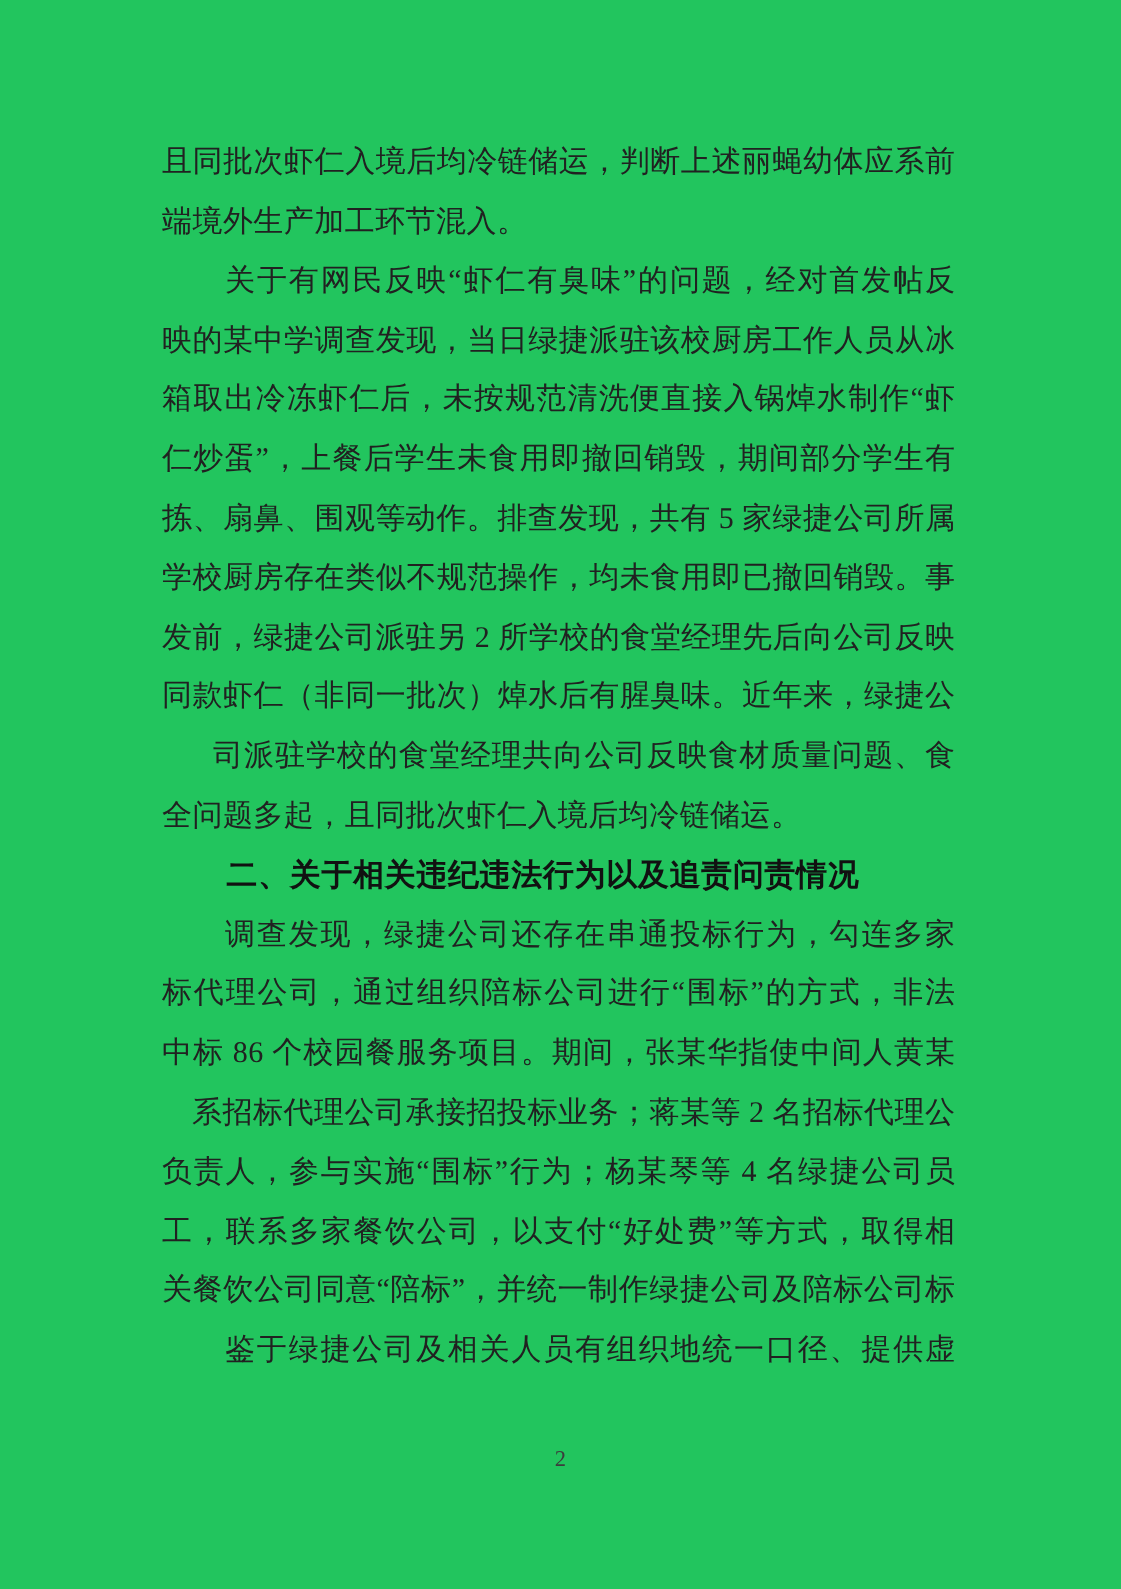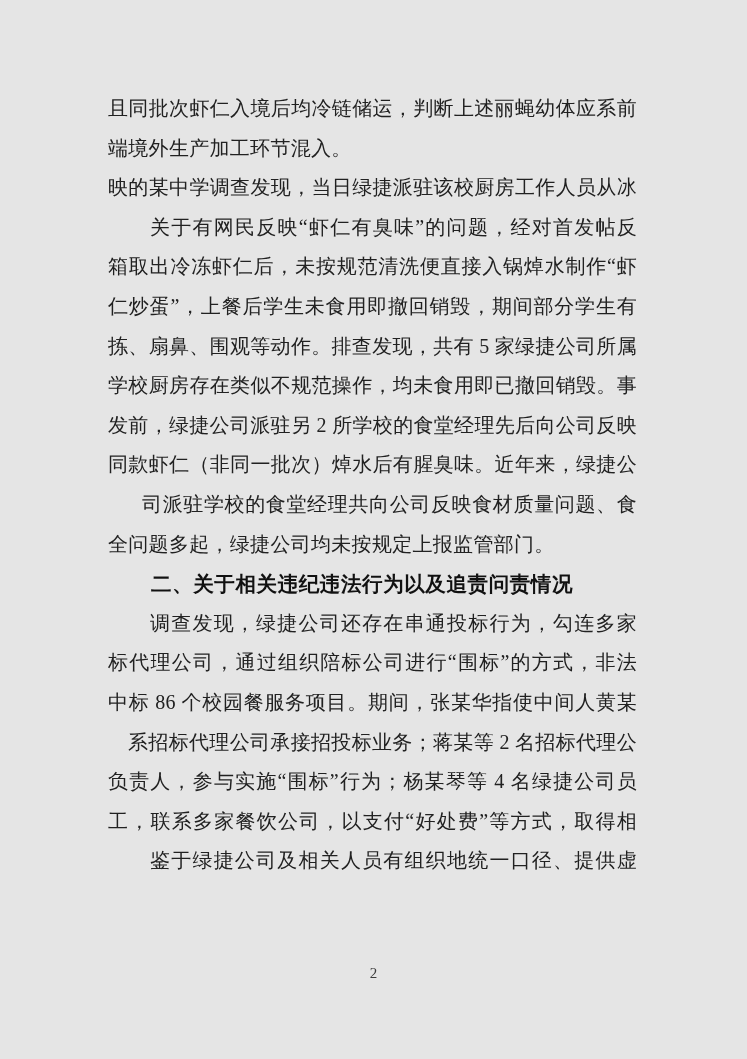--- a/index.html
+++ b/index.html
@@ -57,37 +57,38 @@
     text-align: center;
     font-size: 15px;
     line-height: 22px;
     color: #3c3c3c;
     font-family: "Liberation Serif", "DejaVu Serif", serif;
   }
 </style>
 </head>
 <body>
 
-<div class="page" style="background: #e5e5e5;">
+<div class="page" style="background: #22c55e;">
   <div class="text-block">
       <div class="line full" style="color: rgb(33, 33, 33);">且同批次虾仁入境后均冷链储运，判断上述丽蝇幼体应系前</div>
       <div class="line end" style="color: rgb(33, 33, 33);">端境外生产加工环节混入。</div>
+      <div class="line full indent" style="color: rgb(33, 33, 33);">关于有网民反映“虾仁有臭味”的问题，经对首发帖反</div>
       <div class="line full" style="color: rgb(33, 33, 33);">映的某中学调查发现，当日绿捷派驻该校厨房工作人员从冰</div>
-      <div class="line full indent" style="color: rgb(33, 33, 33);">关于有网民反映“虾仁有臭味”的问题，经对首发帖反</div>
       <div class="line full" style="color: rgb(33, 33, 33);">箱取出冷冻虾仁后，未按规范清洗便直接入锅焯水制作“虾</div>
       <div class="line full" style="color: rgb(33, 33, 33);">仁炒蛋”，上餐后学生未食用即撤回销毁，期间部分学生有挑</div>
       <div class="line full" style="color: rgb(33, 33, 33);">拣、扇鼻、围观等动作。排查发现，共有 5 家绿捷公司所属</div>
       <div class="line full" style="color: rgb(33, 33, 33);">学校厨房存在类似不规范操作，均未食用即已撤回销毁。事</div>
       <div class="line full" style="color: rgb(33, 33, 33);">发前，绿捷公司派驻另 2 所学校的食堂经理先后向公司反映</div>
       <div class="line full" style="color: rgb(33, 33, 33);">同款虾仁（非同一批次）焯水后有腥臭味。近年来，绿捷公</div>
       <div class="line full" style="color: rgb(33, 33, 33); margin-left: 34px;">司派驻学校的食堂经理共向公司反映食材质量问题、食品安</div>
-      <div class="line end" style="color: rgb(33, 33, 33);">全问题多起，绿捷公司均未按规定上报监管部门。</div>
+      <div class="line end" style="color: rgb(33, 33, 33);">全问题多起，且同批次虾仁入境后均冷链储运。</div>
       <div class="line heading indent" style="color: rgb(17, 17, 17);">二、关于相关违纪违法行为以及追责问责情况</div>
       <div class="line full indent" style="color: rgb(33, 33, 33);">调查发现，绿捷公司还存在串通投标行为，勾连多家招</div>
       <div class="line full" style="color: rgb(33, 33, 33);">标代理公司，通过组织陪标公司进行“围标”的方式，非法</div>
       <div class="line full" style="color: rgb(33, 33, 33);">中标 86 个校园餐服务项目。期间，张某华指使中间人黄某联</div>
       <div class="line full" style="color: rgb(33, 33, 33); margin-left: 20px;">系招标代理公司承接招投标业务；蒋某等 2 名招标代理公司</div>
       <div class="line full" style="color: rgb(33, 33, 33);">负责人，参与实施“围标”行为；杨某琴等 4 名绿捷公司员</div>
       <div class="line full" style="color: rgb(33, 33, 33);">工，联系多家餐饮公司，以支付“好处费”等方式，取得相</div>
+      <div class="line full" style="color: rgb(33, 33, 33);">关餐饮公司同意“陪标”，并统一制作绿捷公司及陪标公司标</div>
       <div class="line full indent" style="color: rgb(33, 33, 33);">鉴于绿捷公司及相关人员有组织地统一口径、提供虚假</div>
     </div>
   <div class="page-number">2</div>
 </div>
 
 </body></html>

